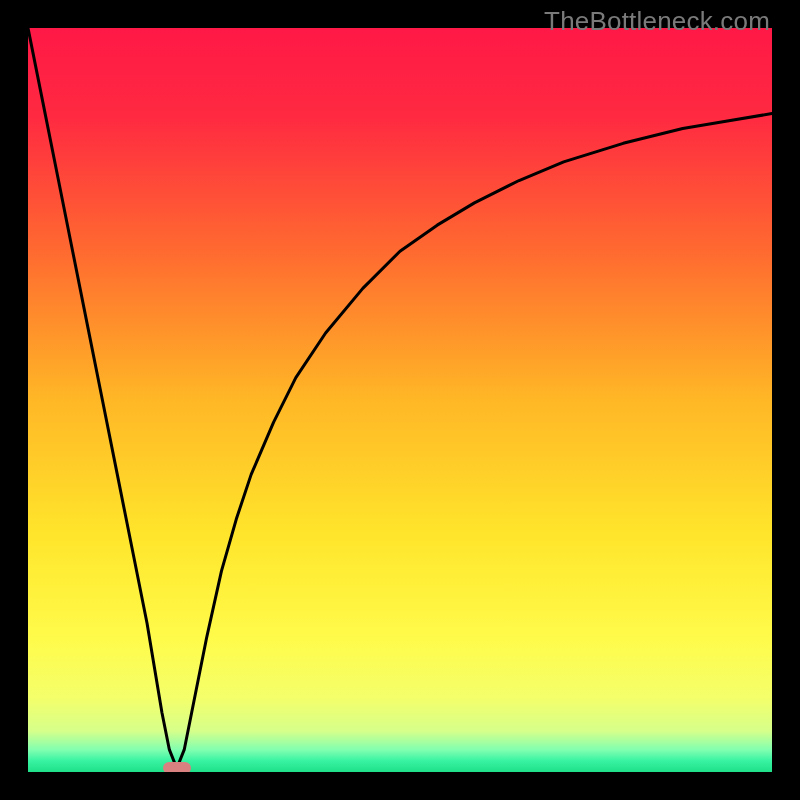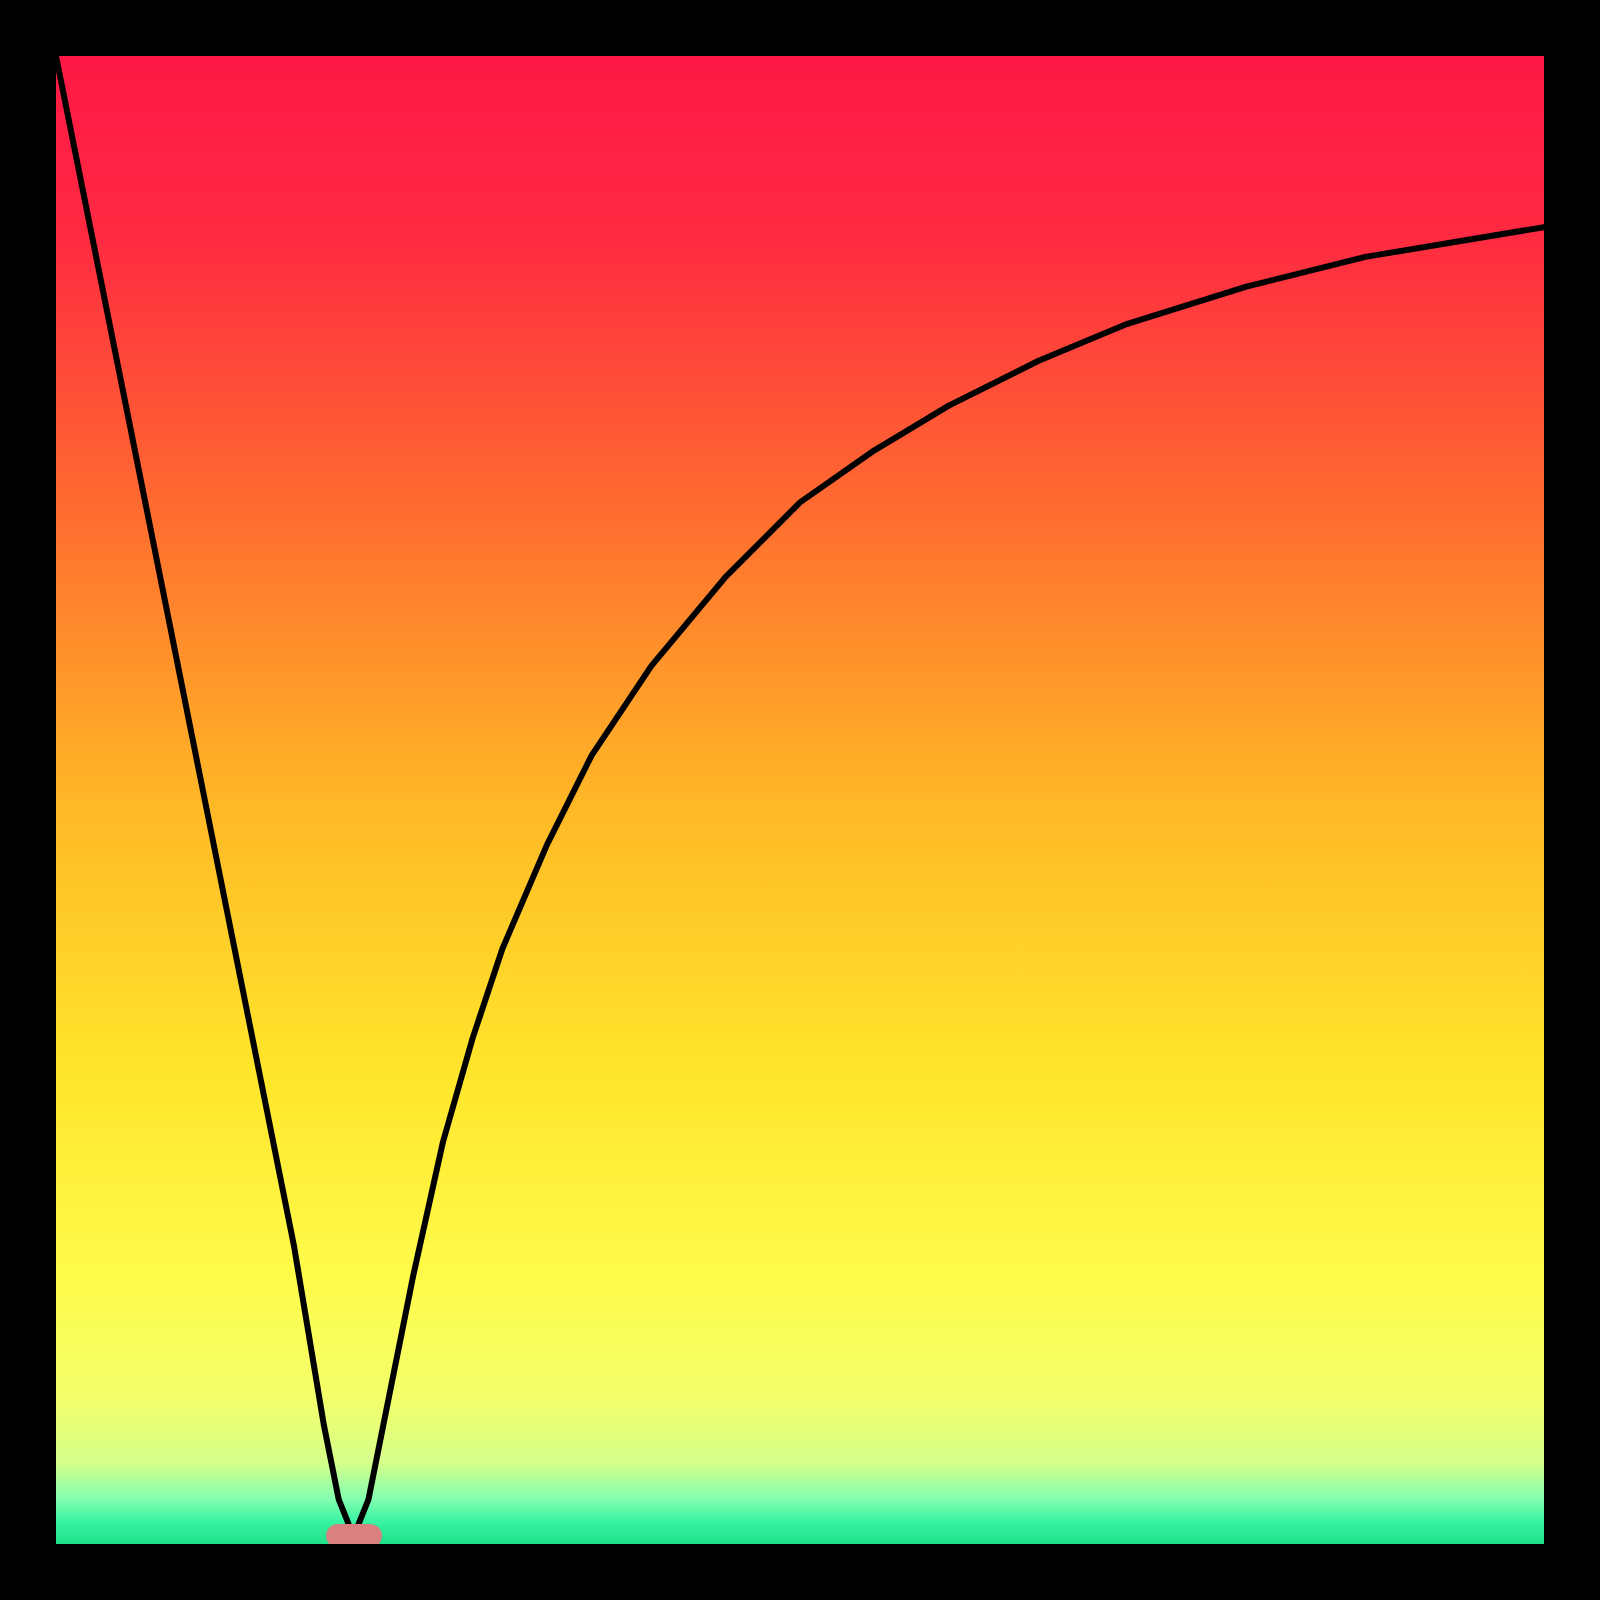--- a/index.html
+++ b/index.html
@@ -72,13 +72,14 @@
             <stop offset="100%" stop-color="#1fe089"></stop>
           </linearGradient>
       </defs>
       <rect x="0" y="0" width="744" height="744" fill="url(#bgGrad)"></rect>
     </svg>
     <svg class="curve-svg" viewBox="0 0 744 744" preserveAspectRatio="none">
       <path id="curvePath" d="M0.00 0.00 L14.88 74.40 L29.76 148.80 L44.64 223.20 L59.52 297.60 L74.40 372.00 L89.28 446.40 L104.16 520.80 L119.04 595.20 L133.92 684.48 L141.36 721.68 L148.80 740.28 L156.24 721.68 L163.68 684.48 L178.56 610.08 L193.44 543.12 L208.32 491.04 L223.20 446.40 L245.52 394.32 L267.84 349.68 L297.60 305.04 L334.80 260.40 L372.00 223.20 L409.20 197.16 L446.40 174.84 L491.04 152.52 L535.68 133.92 L595.20 115.32 L654.72 100.44 L699.36 93.00 L744.00 85.56" fill="none" stroke="#000000" stroke-width="3" stroke-linejoin="round" stroke-linecap="round"></path>
     </svg>
     <div id="indicator" class="indicator" style="left: 148.8px; top: 740.28px; background: rgb(217, 128, 128);"></div>
   </div>
+  <div class="watermark">TheBottleneck.com</div>
 </div>
 
 </body></html>

